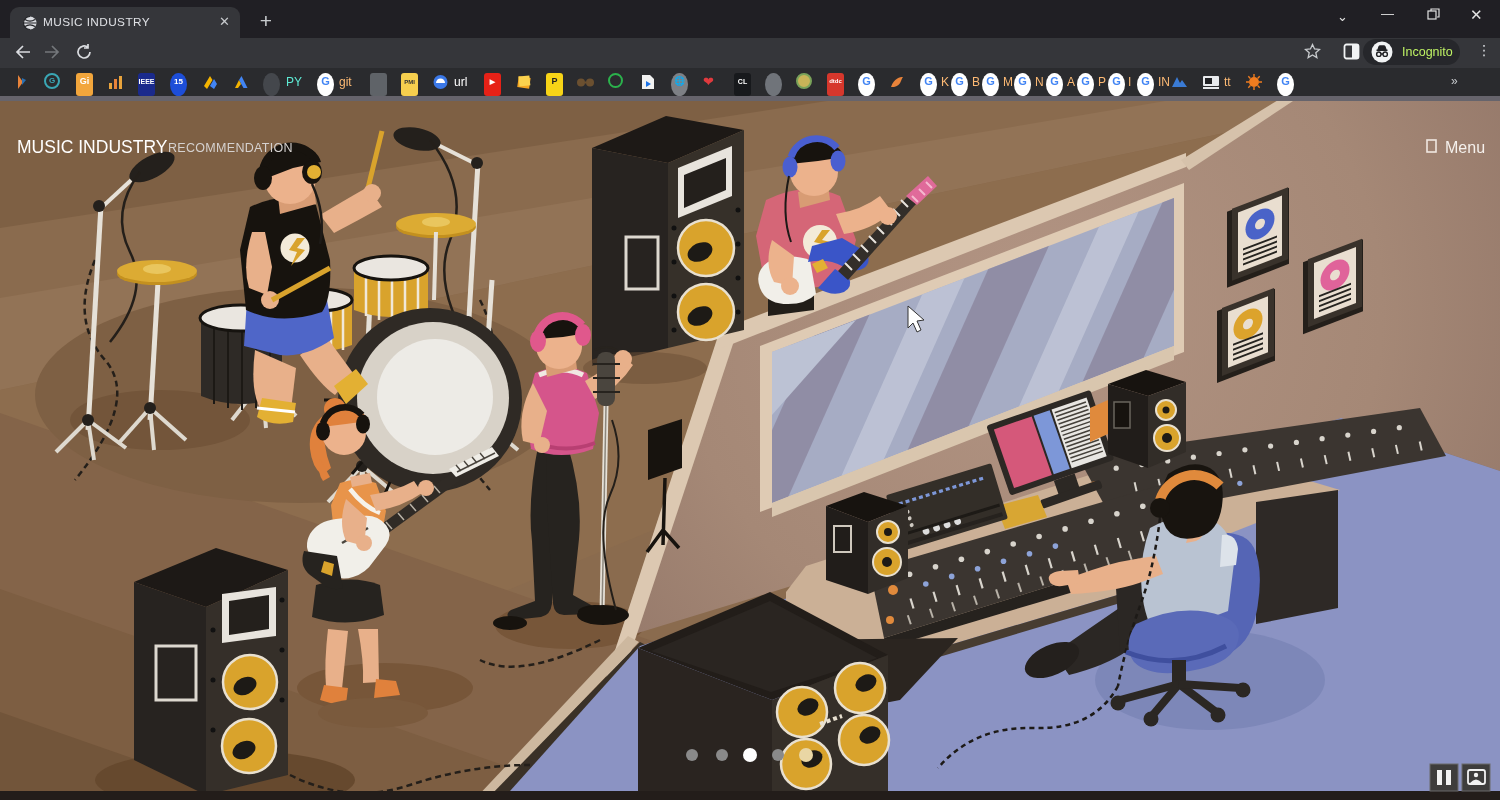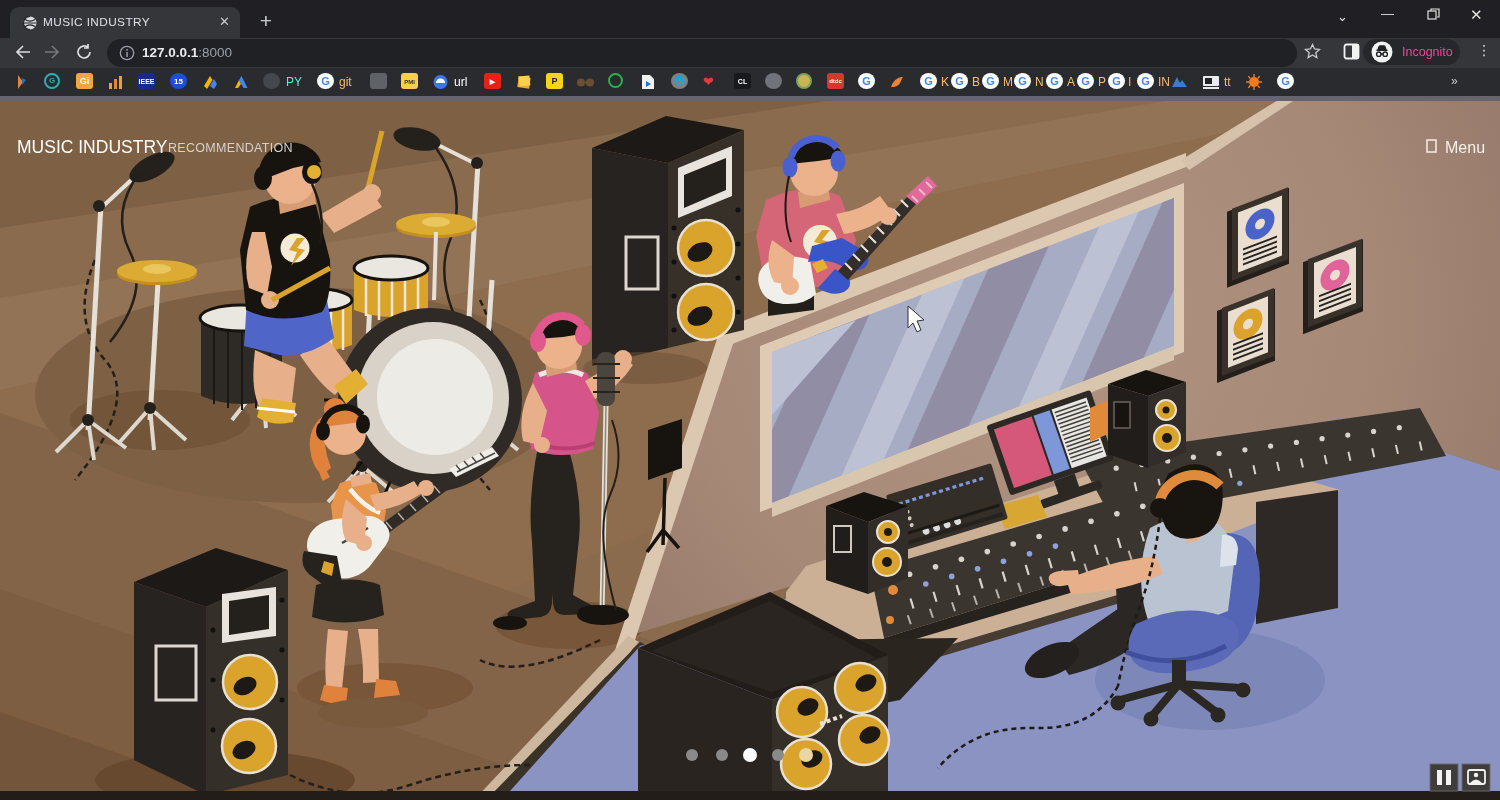--- a/index.html
+++ b/index.html
@@ -9,23 +9,23 @@
   #tab{position:absolute;left:10px;top:7px;width:230px;height:31px;background:#35363a;border-radius:9px 9px 0 0;}
   #tab .tname{position:absolute;left:33px;top:8px;font-size:11.8px;color:#dfe1e5;letter-spacing:.4px;}
   #tab .tclose{position:absolute;left:209px;top:7px;font-size:13px;color:#c8cbce;}
   #newtab{position:absolute;left:252px;top:8px;width:28px;height:28px;color:#c8cbce;font-size:21px;font-weight:400;text-align:center;line-height:26px;}
   .wctl{position:absolute;top:6px;color:#e3e3e3;font-size:13px;}
   #toolbar{position:absolute;left:0;top:38px;width:1500px;height:30px;background:#35363a;}
   #omni{position:absolute;left:107px;top:1px;width:1190px;height:28px;border-radius:14px;background:#202124;}
   #omni .url{position:absolute;left:35px;top:6px;font-size:13.5px;color:#e8eaed;font-weight:bold;}
   #omni .url span{color:#9aa0a6;font-weight:normal;}
   #incog{position:absolute;left:1363px;top:1px;width:97px;height:26px;border-radius:13px;background:#26272b;}
-  #incog .itx{position:absolute;left:39px;top:6px;font-size:12.5px;color:#ec4899;}
+  #incog .itx{position:absolute;left:39px;top:6px;font-size:12.5px;color:#bef264;}
   #bookmarks{position:absolute;left:0;top:68px;width:1500px;height:28px;background:#2a2b2e;}
-  .bi{position:absolute;top:5px;width:17px;height:16px;border-radius:3px;font-size:9px;font-weight:bold;color:#fff;text-align:center;line-height:17px;}
+  .bi{position:absolute;top:5px;width:17px;height:23px;border-radius:3px;font-size:9px;font-weight:bold;color:#fff;text-align:center;line-height:17px;}
   .bic{border-radius:50%;}
   .btx{position:absolute;top:7px;font-size:12px;color:#fdba74;}
   #content{position:absolute;left:0;top:96px;width:1500px;height:704px;}
 </style>
 </head>
 <body>
 <div id="titlebar">
   <div id="tab">
     <svg class="abs" style="left:12px;top:8px" width="16" height="16" viewBox="0 0 16 16">
         <circle cx="8" cy="8" r="6.5" fill="#dadce0"></circle>
@@ -46,28 +46,20 @@
 <div id="toolbar">
   <svg class="abs" style="left:13px;top:5px" width="18" height="18" viewBox="0 0 18 18">
       <path d="M10 3L4 9l6 6M4 9h13" stroke="#dadce0" stroke-width="1.7" fill="none"></path>
     </svg>
   <svg class="abs" style="left:44px;top:5px" width="18" height="18" viewBox="0 0 18 18">
       <path d="M8 3l6 6-6 6M14 9H1" stroke="#74777b" stroke-width="1.7" fill="none"></path>
     </svg>
   <svg class="abs" style="left:75px;top:5px" width="18" height="18" viewBox="0 0 18 18">
       <path d="M15 9a6 6 0 11-2-4.5M13 1v4h-4" stroke="#dadce0" stroke-width="1.7" fill="none"></path>
     </svg>
-  <div id="omni">
-    <svg class="abs" style="left:12px;top:6px" width="16" height="16" viewBox="0 0 16 16">
-        <circle cx="8" cy="8" r="6.7" fill="none" stroke="#9aa0a6" stroke-width="1.3"></circle>
-        <rect x="7.3" y="7" width="1.5" height="5" fill="#9aa0a6"></rect>
-        <rect x="7.3" y="4" width="1.5" height="1.7" fill="#9aa0a6"></rect>
-      </svg>
-    <div class="url">127.0.0.1<span>:8000</span></div>
-  </div>
   <svg class="abs" style="left:1304px;top:5px" width="17" height="17" viewBox="0 0 17 17">
       <path d="M8.5 1.5l2.05 4.45 4.95.5-3.7 3.3 1.05 4.85L8.5 12l-4.35 2.6L5.2 9.75 1.5 6.45l4.95-.5z" fill="none" stroke="#c8cbce" stroke-width="1.3"></path>
     </svg>
   <svg class="abs" style="left:1343px;top:5px" width="17" height="17" viewBox="0 0 17 17">
       <rect x="1.5" y="1.5" width="14" height="14" rx="2" fill="none" stroke="#f1f3f4" stroke-width="1.8"></rect>
       <rect x="9" y="1.5" width="6.5" height="14" fill="#f1f3f4"></rect>
     </svg>
   <div id="incog">
     <svg class="abs" style="left:8px;top:2px" width="22" height="22" viewBox="0 0 22 22">
         <circle cx="11" cy="11" r="10.5" fill="#f1f3f4"></circle>

